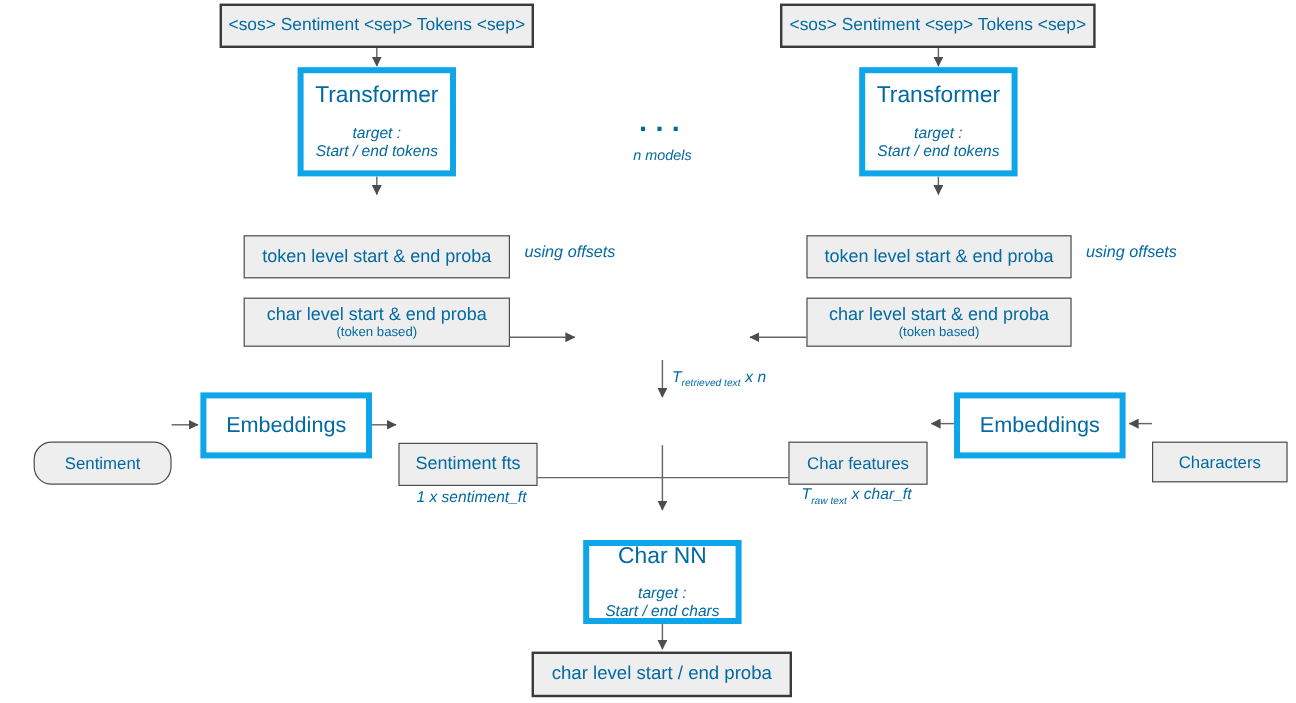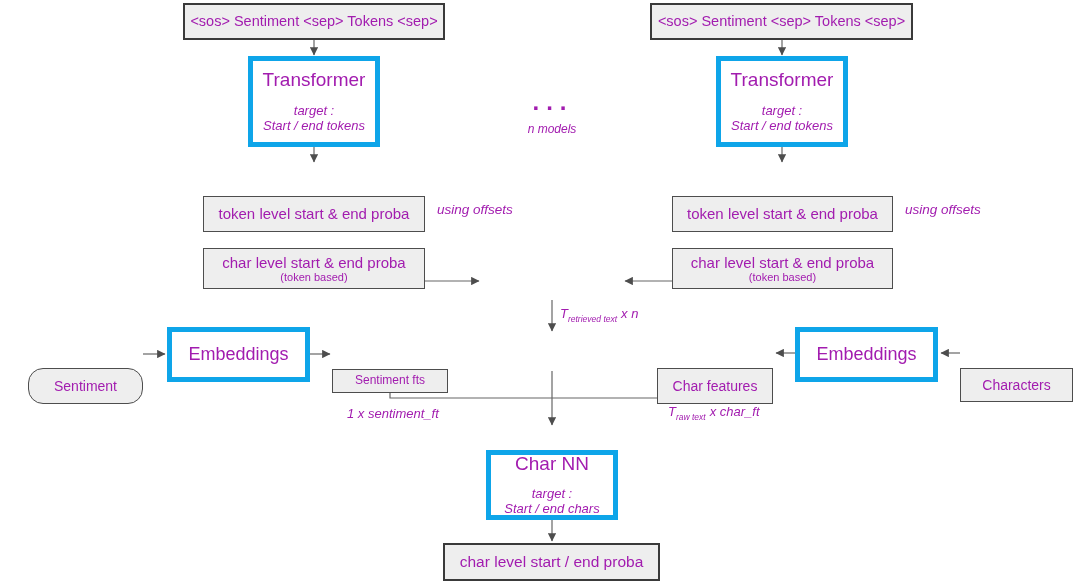--- a/index.html
+++ b/index.html
@@ -2,21 +2,21 @@
 <html><head>
 <meta charset="utf-8">
 <style>
   html, body { margin: 0; padding: 0; background: #ffffff; }
   #canvas {
     position: relative;
     width: 1080px;
     height: 586px;
     background: #ffffff;
     font-family: "Liberation Sans", sans-serif;
-    color: #a21caf;
+    color: #0369a1;
     overflow: hidden;
   }
   #connectors { position: absolute; left: 0; top: 0; width: 1080px; height: 586px; }
 
   .box {
     position: absolute;
     display: flex;
     align-items: center;
     justify-content: center;
     text-align: center;
@@ -53,21 +53,21 @@
                 font-size:24px; font-weight:bold; letter-spacing:7px; }
   .lbl-nmodels{ left:512px; top:122px; width:80px; text-align:center; font-size:12px; }
 
   .b-concat   { left:482px; top:258px; width:140px; height:42px; border-radius:21px;
                 background:#ffffff; border:1px solid #6e6e6e; font-size:16.5px; }
   .lbl-concat { left:560px; top:306px; font-size:13px; }
 
   
   .b-sentiment  { left:28px;  top:336px; width:115px; height:36px; font-size:14px;border-radius:15px; }
   .b-emb-left   { left:167px; top:327px; width:143px; height:55px; font-size:18px; }
-  .b-sentfts    { left:332px; top:337px; width:116px; height:24px; font-size:12px; }
+  .b-sentfts    { left:332px; top:337px; width:116px; height:36px; font-size:15px; }
   .b-startend   { left:472px; top:333px; width:161px; height:38px; font-size:14.5px; }
   .b-charfeat   { left:657px; top:336px; width:116px; height:36px; font-size:14px; }
   .b-emb-right  { left:795px; top:327px; width:143px; height:55px; font-size:18px; }
   .b-characters { left:960px; top:336px; width:113px; height:34px; font-size:14px; }
 
   .lbl-sentft { left:347px; top:406px; font-size:13px; }
   .lbl-charft { left:668px; top:404px; font-size:13px; }
   .dim sub    { font-size:8.5px; font-style:italic; margin-right:4px; }
 
   .b-charnn { left:486px; top:450px; width:132px; height:70px; }

